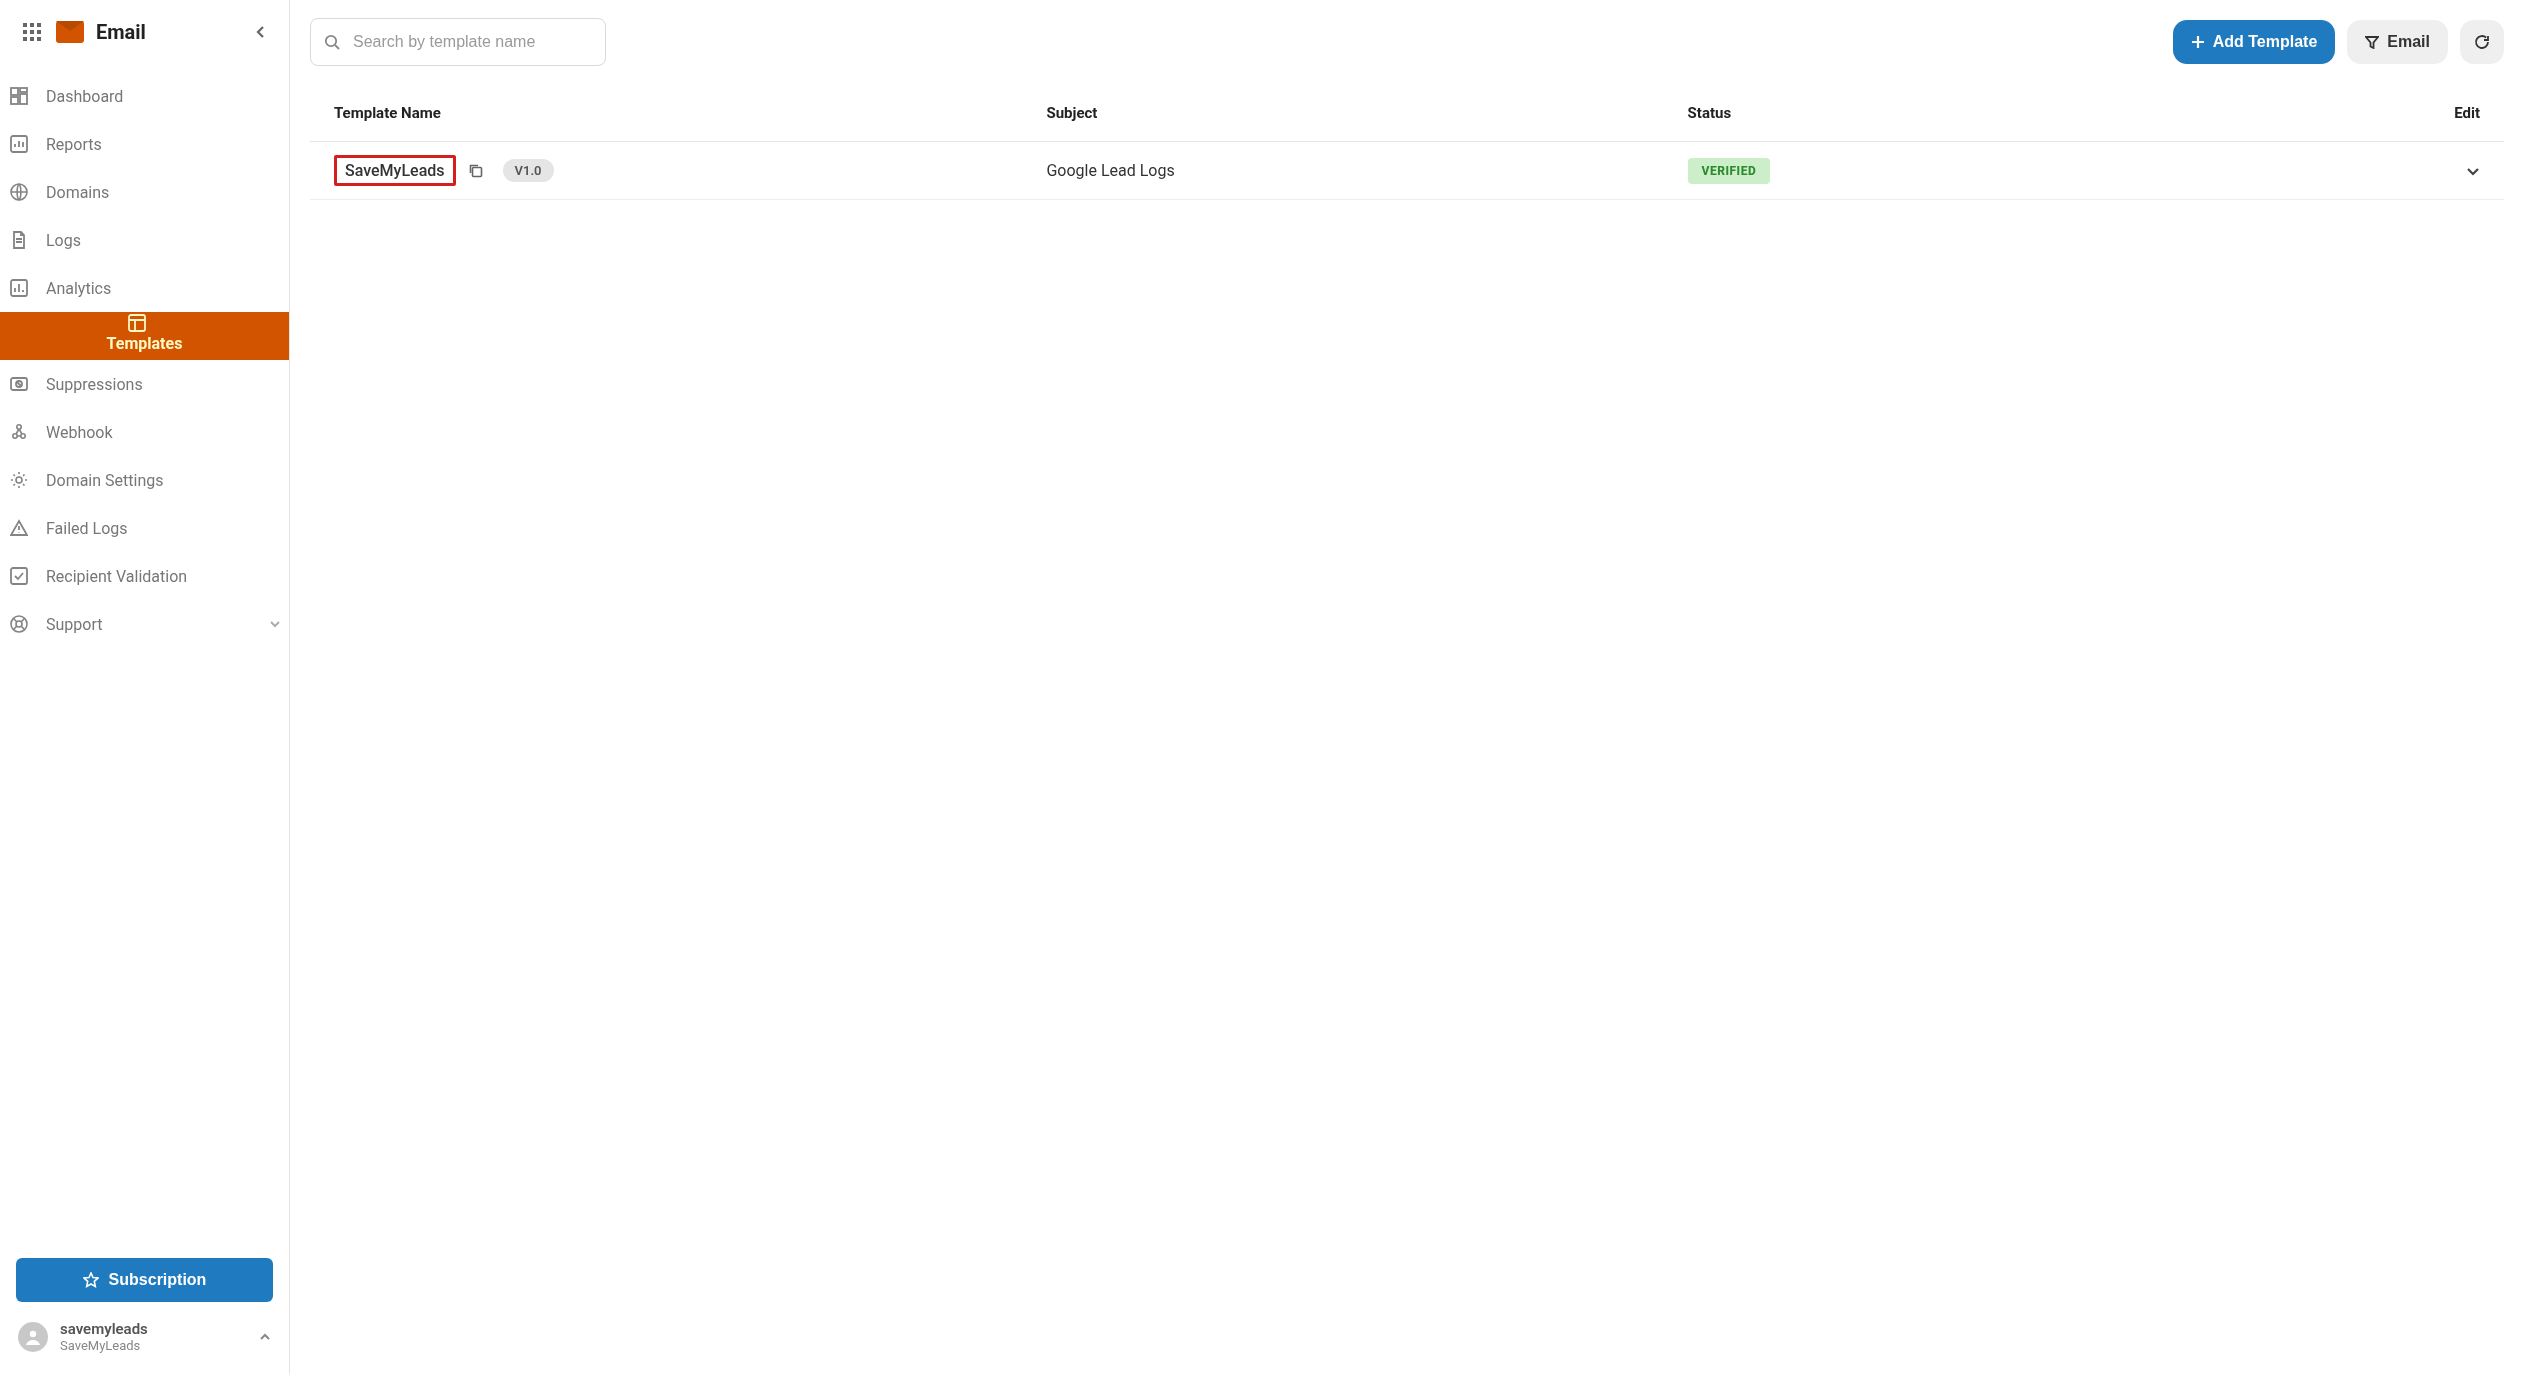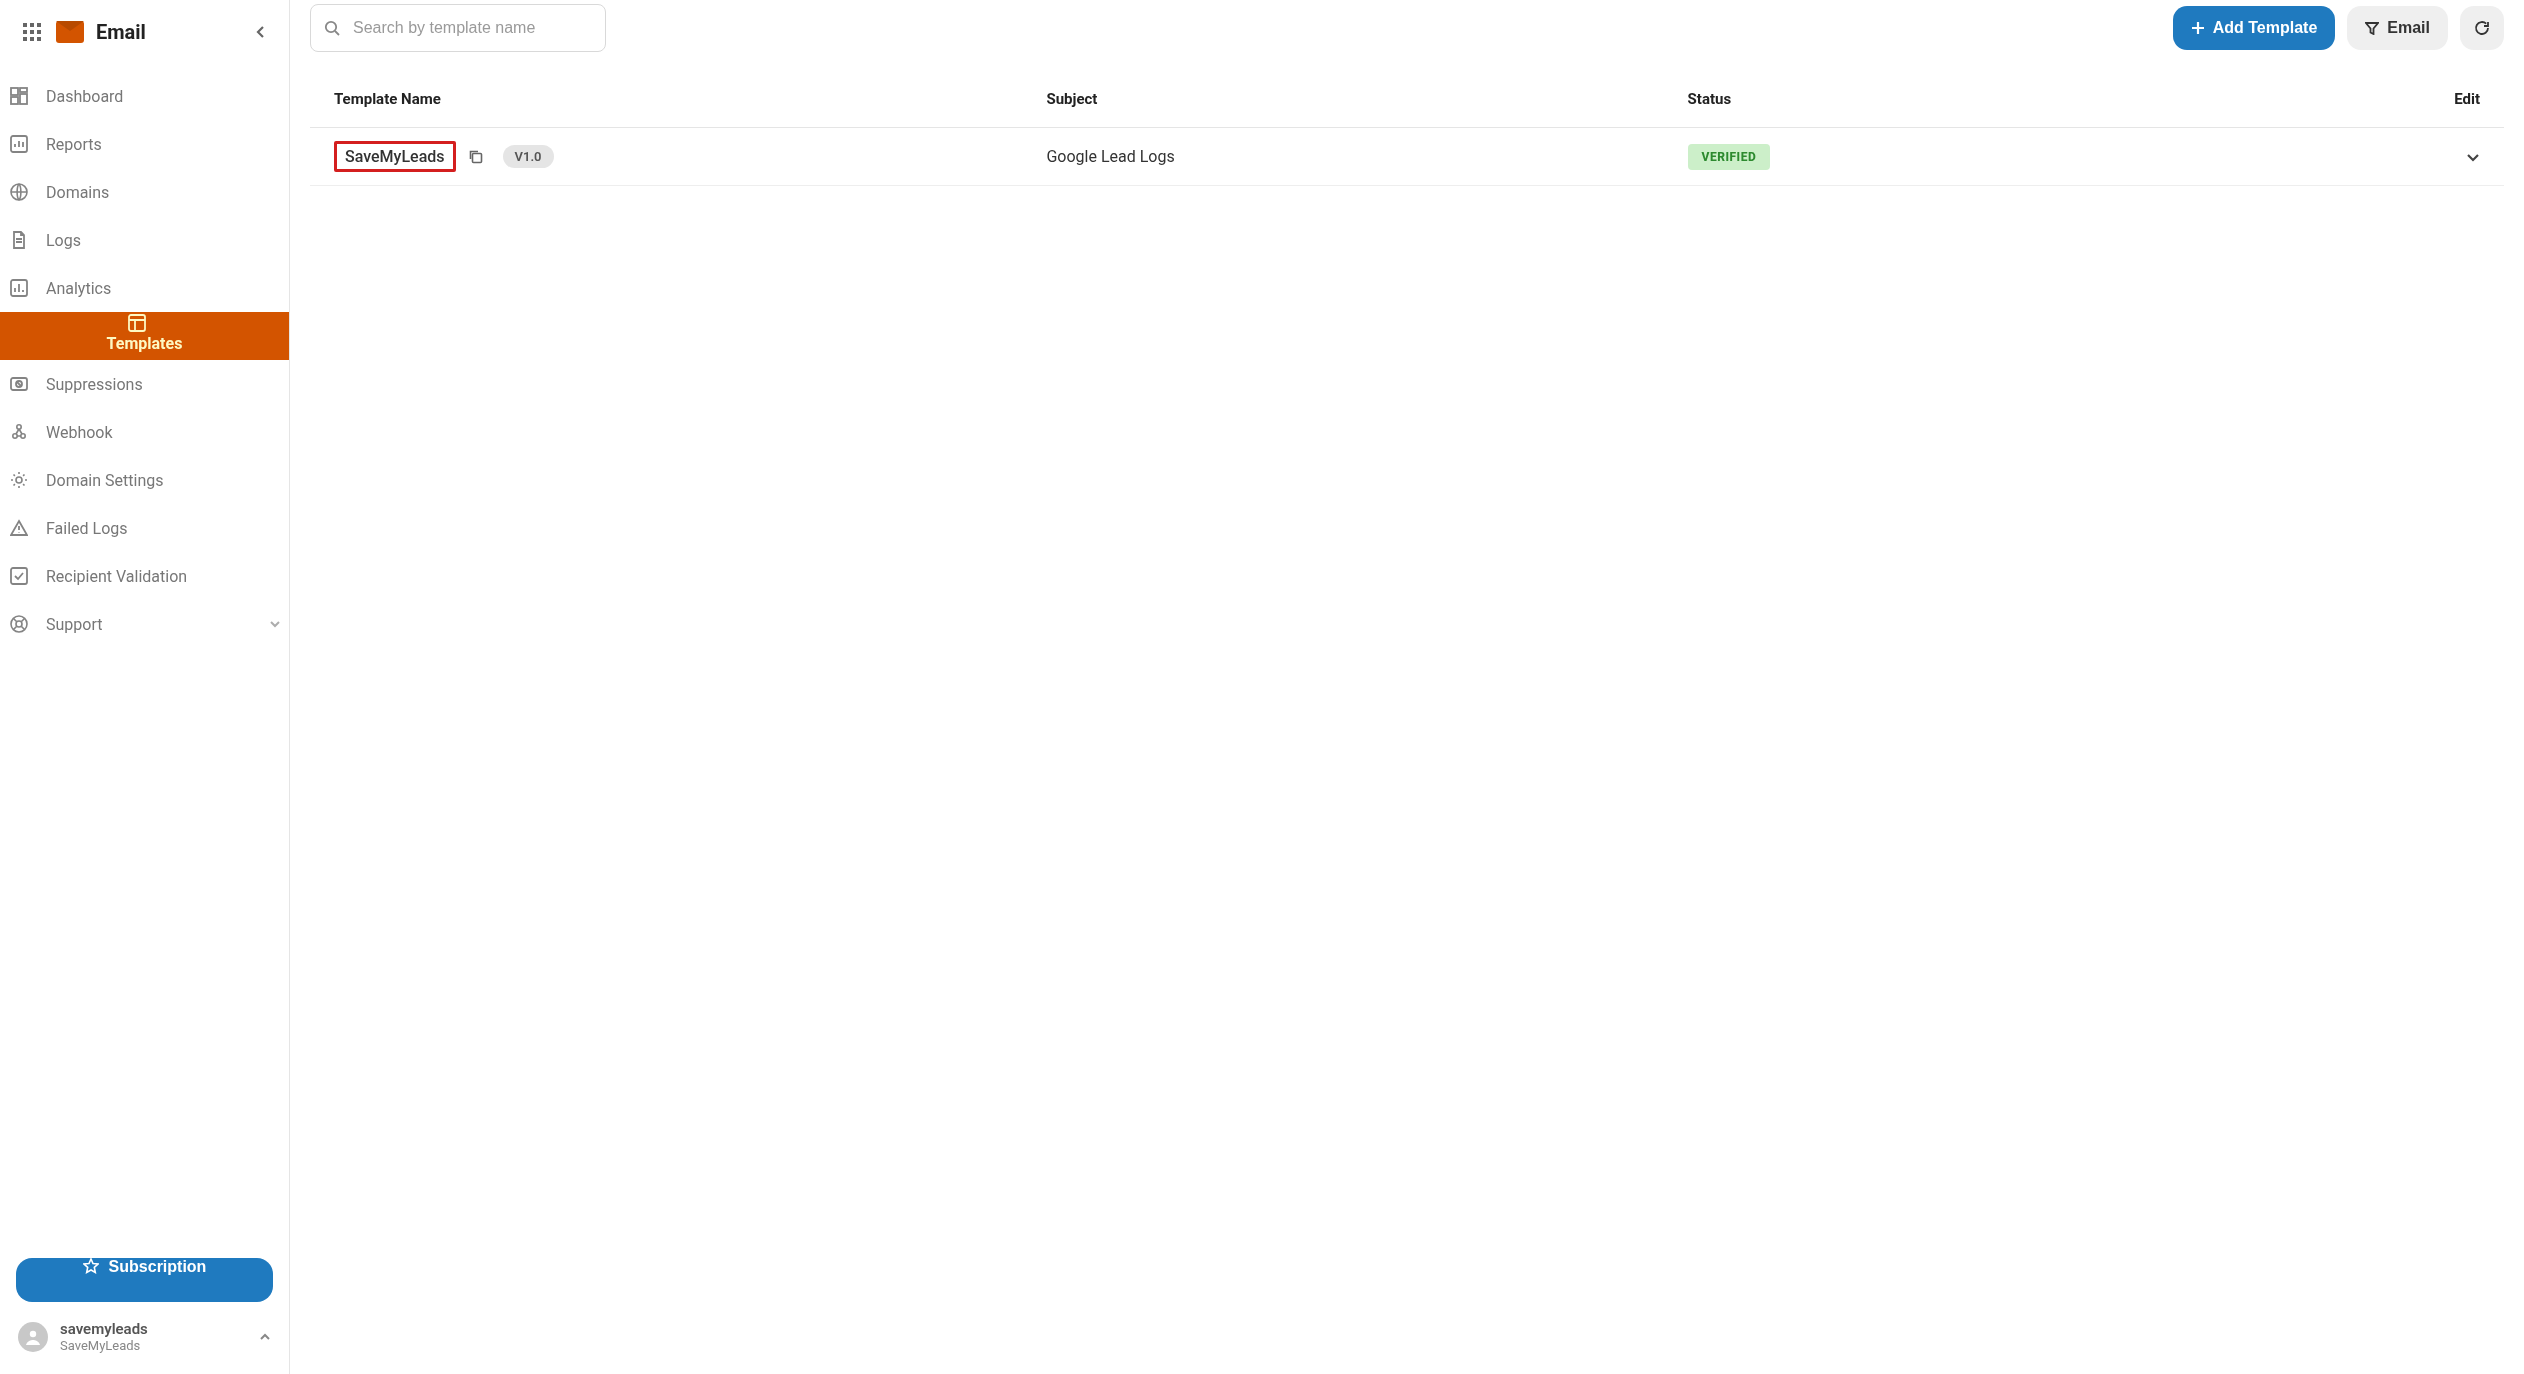--- a/index.html
+++ b/index.html
@@ -17,30 +17,30 @@
 .collapse-arrow { margin-left: auto; width: 24px; height: 24px; cursor: pointer; }
 
 .nav { flex: 1; overflow-y: auto; padding-top: 8px; }
 .nav-item { display: flex; align-items: center; height: 48px; padding: 0 8px; color: #777; cursor: pointer; font-size: 16px; }
 .nav-item.active { background: #d35400; color: #fef9c3; font-weight: 700; flex-direction: column; }
 .nav-item .nav-icon { width: 22px; height: 22px; margin-right: 16px; display: inline-flex; align-items: center; justify-content: center; color: inherit; opacity: 0.9; }
 .nav-item.active .nav-icon { opacity: 1; }
 .nav-item .exp-caret { margin-left: auto; opacity: 0.6; }
 
 .sidebar-bottom { padding: 16px; }
-.subscription-btn { width: 100%; height: 44px; border-radius: 16px; background: #1f7abf; color: #fff; font-size: 16px; font-weight: 600; border: none; display: flex; justify-content: center; cursor: pointer; gap: 10px; }
+.subscription-btn { width: 100%; height: 44px; border-radius: 6px; background: #1f7abf; color: #fff; font-size: 16px; font-weight: 600; border: none; display: flex; align-items: center; justify-content: center; cursor: pointer; gap: 10px; }
 .account-row { display: flex; align-items: center; margin-top: 14px; padding: 4px 2px; cursor: pointer; }
 .avatar { width: 30px; height: 30px; border-radius: 50%; background: #c8c8c8; display: inline-flex; align-items: center; justify-content: center; color: #fff; margin-right: 12px; flex-shrink: 0; }
 .acct-text { line-height: 1.2; }
 .acct-name { font-size: 15px; color: #555; font-weight: 600; }
 .acct-org  { font-size: 13px; color: #888; }
 .acct-caret { margin-left: auto; color: #888; }
 
 
-.main { flex: 1; display: flex; flex-direction: column; padding: 4px 20px; min-width: 0; }
+.main { flex: 1; display: flex; flex-direction: column; padding: 18px 20px; min-width: 0; }
 .toolbar { display: flex; align-items: center; gap: 12px; margin-bottom: 18px; }
 .search-wrap { position: relative; }
 .search-input { width: 296px; height: 48px; border: 1px solid #d9d9d9; border-radius: 8px; padding: 0 14px 0 42px; font-size: 16px; color: #333; background: #fff; }
 .search-input::placeholder { color: #9a9a9a; }
 .search-icon { position: absolute; left: 14px; top: 50%; transform: translateY(-50%); color: #888; }
 .toolbar-spacer { flex: 1; }
 .btn { height: 44px; border-radius: 14px; font-size: 16px; font-weight: 600; display: inline-flex; align-items: center; padding: 0 18px; cursor: pointer; border: none; gap: 8px; }
 .btn-primary { background: #1f7abf; color: #fff; }
 .btn-light { background: #efefef; color: #333; }
 .btn-icon-only { width: 44px; padding: 0; justify-content: center; }

